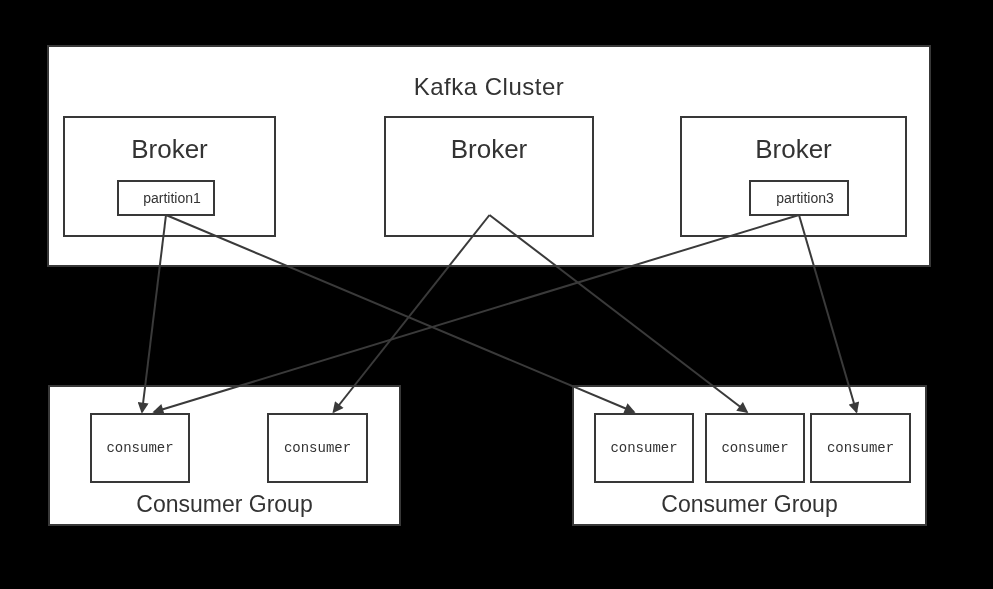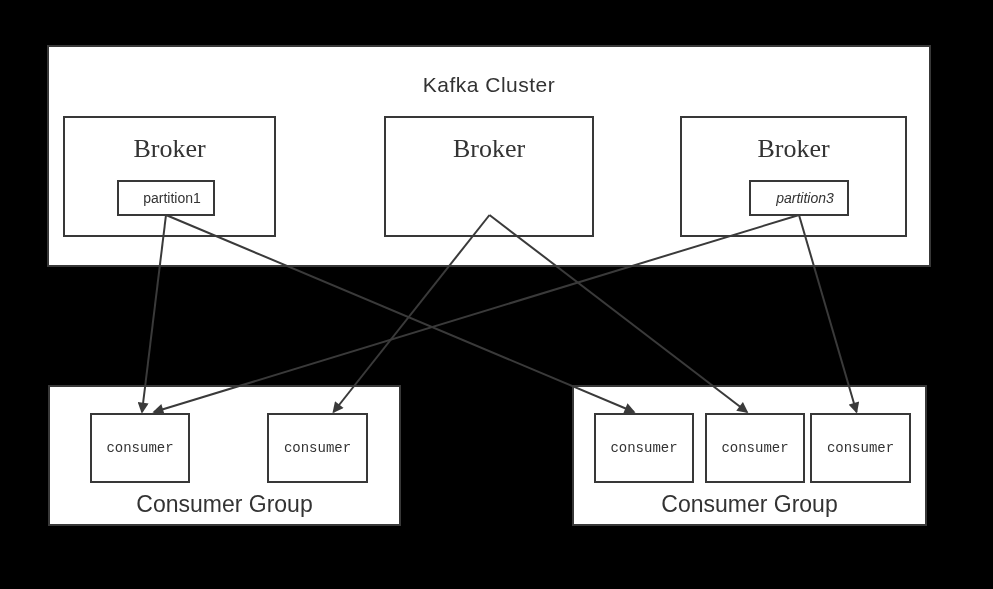--- a/index.html
+++ b/index.html
@@ -21,31 +21,30 @@
     background: var(--fill, #ffffff);
     border: 2px solid var(--border, #383838);
     box-sizing: border-box;
   }
   .cluster-title {
     position: absolute;
     top: 26px;
     left: 0;
     width: 100%;
     text-align: center;
-    font-size: 21px;
+    font-size: 24px;
     letter-spacing: 0.5px;
   }
   .broker-title {
     position: absolute;
     top: 16px;
     left: 0;
     width: 100%;
     text-align: center;
     font-size: 26px;
-    font-family: Liberation Serif, serif;
   }
   .partition {
     display: flex;
     align-items: center;
     justify-content: center;
     font-size: 14px;
     padding-left: 12px;
   }
   .consumer {
     display: flex;
@@ -63,21 +62,21 @@
     font-size: 23px;
     margin-top: 21px;
   }
   
   #cluster-box   { left: 47px;  top: 45px;  width: 884px; height: 222px; }
   #broker-0      { left: 63px;  top: 116px; width: 213px; height: 121px; }
   #broker-1      { left: 384px; top: 116px; width: 210px; height: 121px; }
   #broker-2      { left: 680px; top: 116px; width: 227px; height: 121px; }
   #partition-0   { left: 117px; top: 180px; width: 98px;  height: 36px; }
   #partition-1   { left: 440px; top: 180px; width: 99px;  height: 36px; }
-  #partition-2   { left: 749px; top: 180px; width: 100px; height: 36px; font-style: italic; }
+  #partition-2   { left: 749px; top: 180px; width: 100px; height: 36px; }
   #group-0       { left: 48px;  top: 385px; width: 353px; height: 141px; }
   #group-1       { left: 572px; top: 385px; width: 355px; height: 141px; }
   #l-consumer-0  { left: 40px;  top: 26px;  width: 100px; height: 70px; }
   #l-consumer-1  { left: 217px; top: 26px;  width: 101px; height: 70px; }
   #r-consumer-0  { left: 20px;  top: 26px;  width: 100px; height: 70px; }
   #r-consumer-1  { left: 131px; top: 26px;  width: 100px; height: 70px; }
   #r-consumer-2  { left: 236px; top: 26px;  width: 101px; height: 70px; }
   #edge-layer {
     position: absolute;
     left: 0; top: 0;

